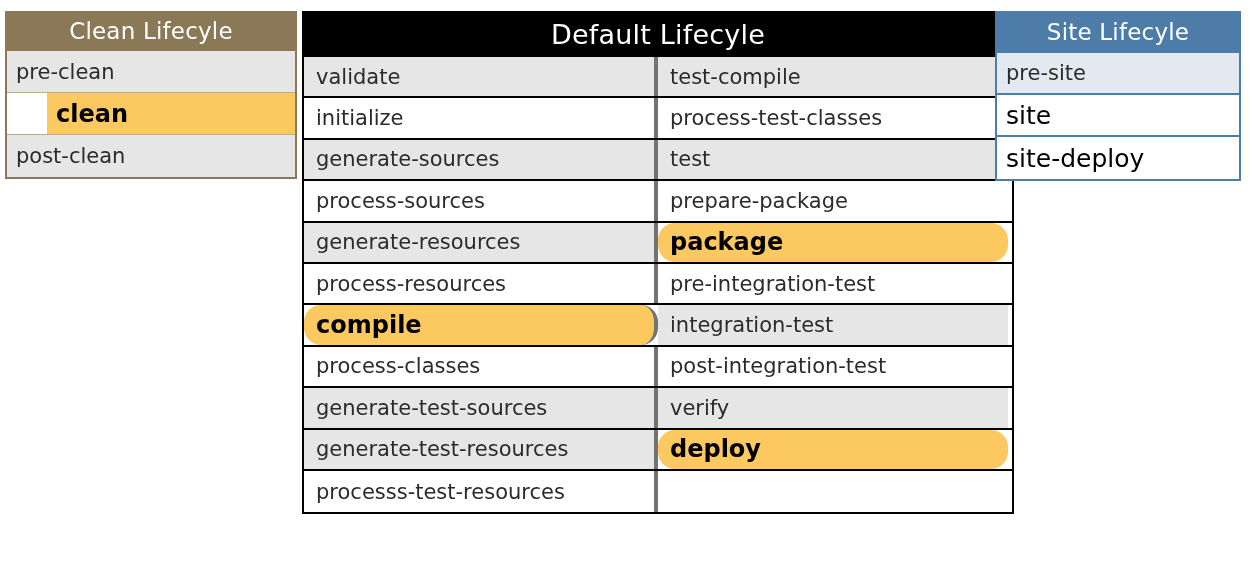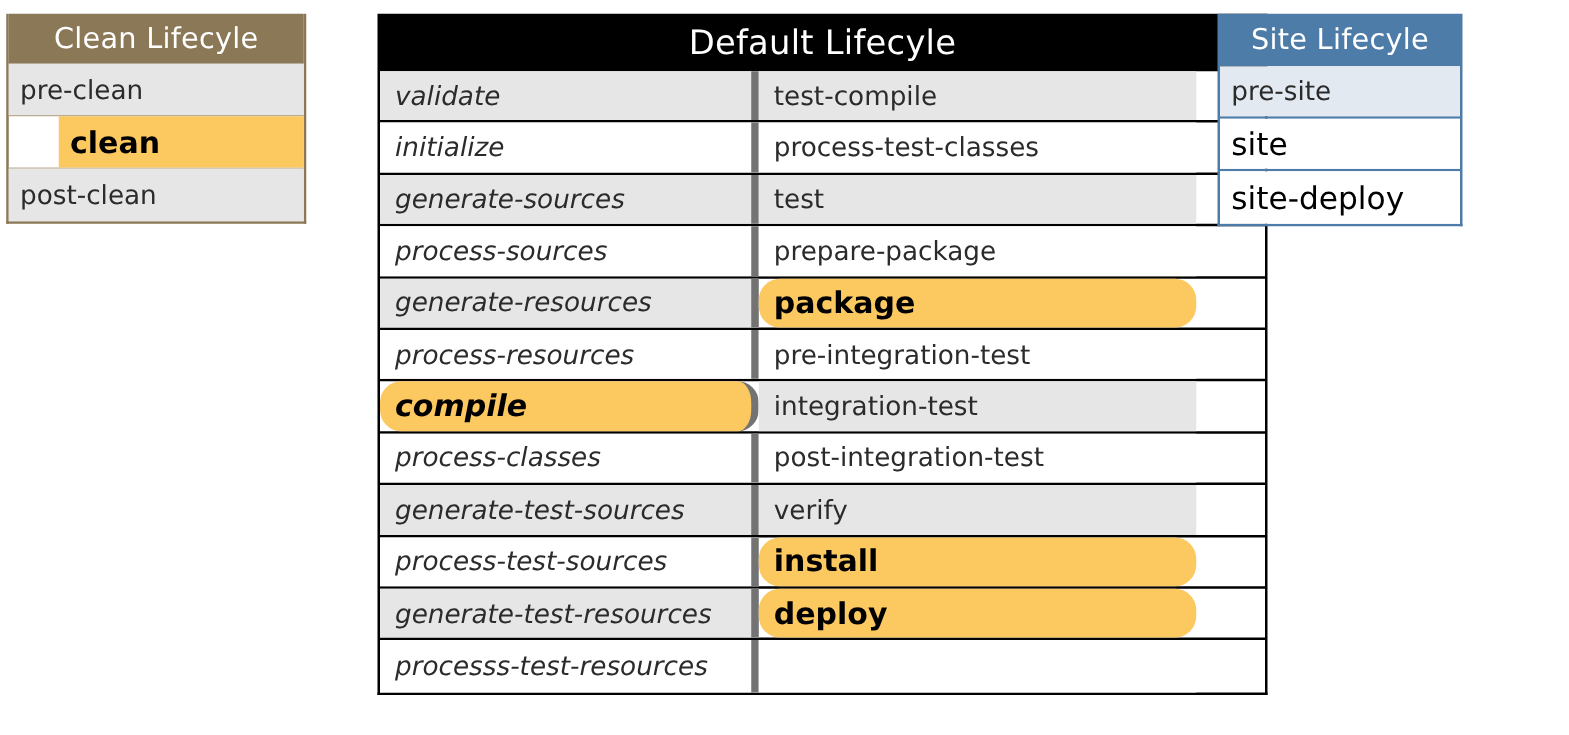--- a/index.html
+++ b/index.html
@@ -59,21 +59,21 @@
 
   .cell.em {
     font-weight: bold;
     color: #000000;
   }
 
   
   #clean-lifecycle-table {
     left: 5px;
     top: 11px;
-    width: 240px;
+    width: 292px;
     border: 2px solid #8a7856;
     border-top: none;
   }
   #clean-lifecycle-table .lc-header {
     height: 40px;
     background: #8a7856;
     font-size: 23px;
   }
   #clean-lifecycle-table .lc-row { height: 42px; border-bottom: 1px solid #b9ac90; }
   #clean-lifecycle-table .lc-row:last-child { border-bottom: none; }
@@ -90,29 +90,29 @@
     margin-left: 32px;
   }
   #default-lifecycle-table .lc-header {
     height: 46px;
     background: #000000;
     font-size: 27px;
   }
   #default-lifecycle-table .lc-row { height: 41.4px; border-bottom: 2px solid #000000; }
   #default-lifecycle-table .lc-row:last-child { border-bottom: none; }
   #default-lifecycle-table .cell { font-size: 21px; padding-left: 12px; }
-  #default-lifecycle-table .cell.col-left  { width: 303px; border-right: 6px solid #737373; font-style: italic; }
+  #default-lifecycle-table .cell.col-left  { width: 354px; border-right: 4px solid #737373; }
   #default-lifecycle-table .cell.col-right { width: 350px; }
   #default-lifecycle-table .cell.em { font-size: 24px; border-radius: 17px; }
 
   
   #site-lifecycle-table {
-    left: 974px;
+    left: 995px;
     top: 11px;
-    width: 196px;
+    width: 246px;
     border: 2px solid #4e7ca8;
     border-top: none;
   }
   #site-lifecycle-table .lc-header {
     height: 42px;
     background: #4e7ca8;
     font-size: 23px;
   }
   #site-lifecycle-table .lc-row { height: 42px; border-bottom: 2px solid #4e7ca8; }
   #site-lifecycle-table .lc-row:last-child { border-bottom: none; }
@@ -170,24 +170,20 @@
       </div>
       <div class="lc-row">
         <div class="cell shade-white col-left">process-classes</div>
         <div class="cell shade-white col-right">post-integration-test</div>
       </div>
       <div class="lc-row">
         <div class="cell shade-gray col-left">generate-test-sources</div>
         <div class="cell shade-gray col-right">verify</div>
       </div>
       <div class="lc-row">
-        <div class="cell shade-white col-left">process-test-sources</div>
-        <div class="cell shade-amber col-right em">install</div>
-      </div>
-      <div class="lc-row">
         <div class="cell shade-gray col-left">generate-test-resources</div>
         <div class="cell shade-amber col-right em">deploy</div>
       </div>
       <div class="lc-row">
         <div class="cell shade-white col-left">processs-test-resources</div>
         <div class="cell shade-white col-right"></div>
       </div>
     </div>
 </div>
 

